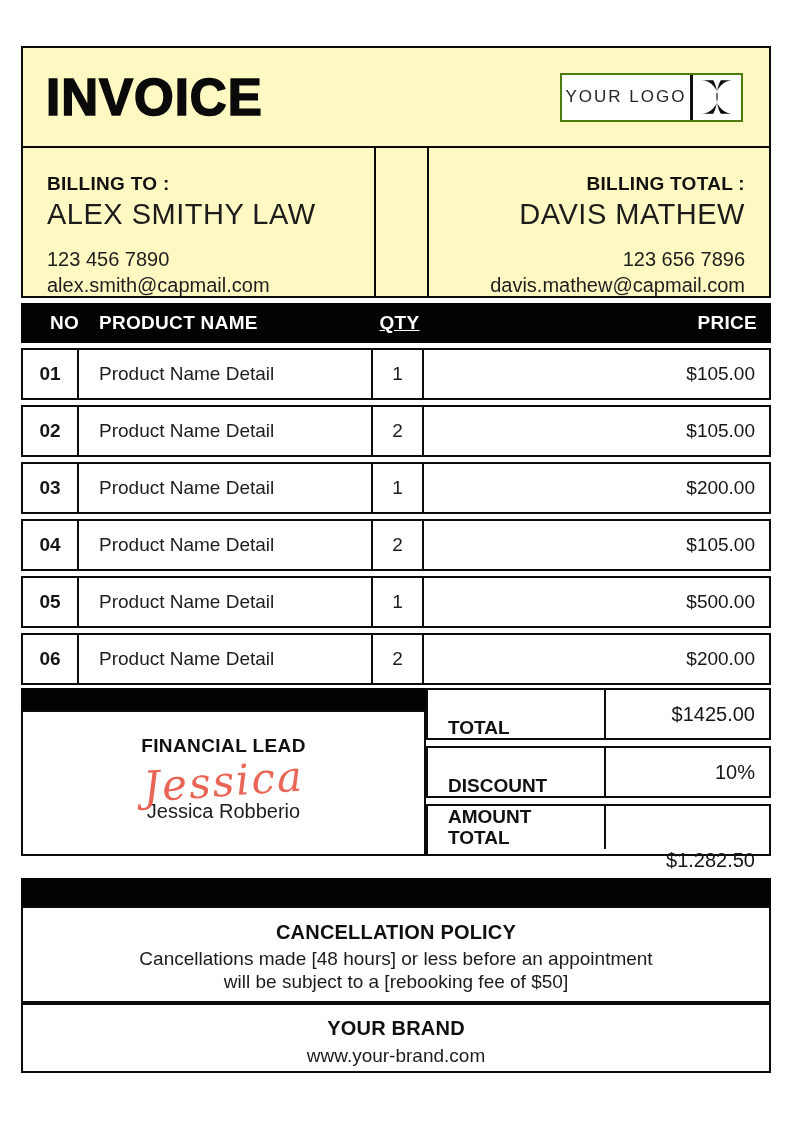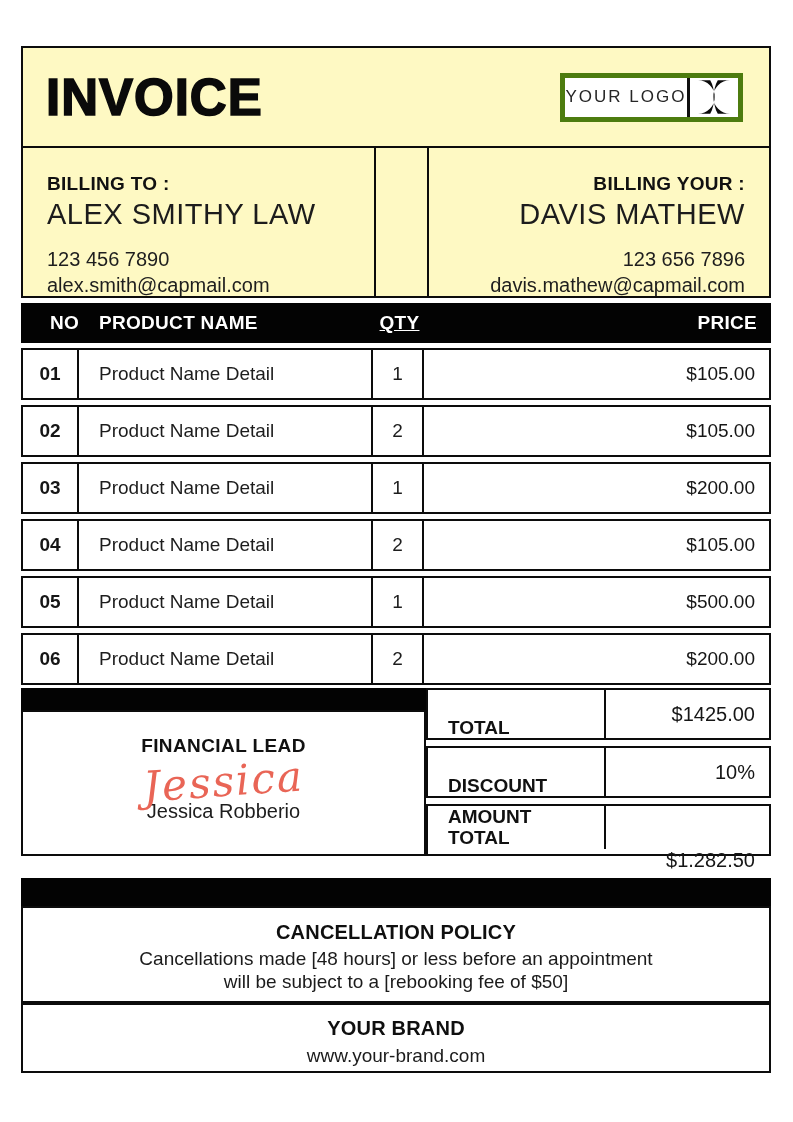--- a/index.html
+++ b/index.html
@@ -10,21 +10,21 @@
     color:#161616;
     position:relative;
     overflow:hidden;
   }
   .content { position:absolute; left:21px; top:46px; width:750px; }
   .bx { border:2px solid #0c0c0c; background:#fef9c3; }
 
   
   .header-box { height:102px; display:flex; align-items:center; justify-content:space-between; padding:0 26px 0 23px; }
   .invoice-title { font-size:51px; font-weight:700; letter-spacing:1px; color:#0a0a0a; -webkit-text-stroke:1.6px #0a0a0a; }
-  .logo-box { display:flex; align-items:stretch; border:5px solid #4d7c0f; height:49px; width:183px; background:#fff; }
+  .logo-box { display:flex; align-items:stretch; border:2px solid #4d7c0f; height:49px; width:183px; background:#fff; }
   .logo-text { flex:1; display:flex; align-items:center; justify-content:center; font-size:17px; letter-spacing:2px; color:#262626; white-space:nowrap; }
   .logo-mark { width:51px; border-left:3px solid #101010; display:flex; align-items:center; justify-content:center; }
   .logo-mark svg { width:38px; height:38px; display:block; }
 
   
   .billing-row { margin-top:-2px; display:flex; height:152px; }
   .billing-left  { width:353px; border-right:2px solid #0c0c0c; padding:25px 8px 0 24px; }
   .billing-mid   { width:53px;  border-right:2px solid #0c0c0c; }
   .billing-right { flex:1; text-align:right; padding:25px 24px 0 8px; }
   .billing-label { font-weight:700; font-size:19px; letter-spacing:.3px; color:#111; margin-bottom:3px; }
@@ -92,21 +92,21 @@
 
   <div class="bx billing-row">
     <div class="billing-left">
       <div class="billing-label">BILLING TO :</div>
       <div class="billing-name">ALEX SMITHY LAW</div>
       <div class="billing-phone">123 456 7890</div>
       <div class="billing-email">alex.smith@capmail.com</div>
     </div>
     <div class="billing-mid"></div>
     <div class="billing-right">
-      <div class="billing-label">BILLING YOUR :</div>
+      <div class="billing-label">BILLING TOTAL :</div>
       <div class="billing-name">DAVIS MATHEW</div>
       <div class="billing-phone">123 656 7896</div>
       <div class="billing-email">davis.mathew@capmail.com</div>
     </div>
   </div>
 
   <div class="table-head">
     <div class="th-no">NO</div>
     <div class="th-product">PRODUCT NAME</div>
     <div class="th-qty">QTY</div>

